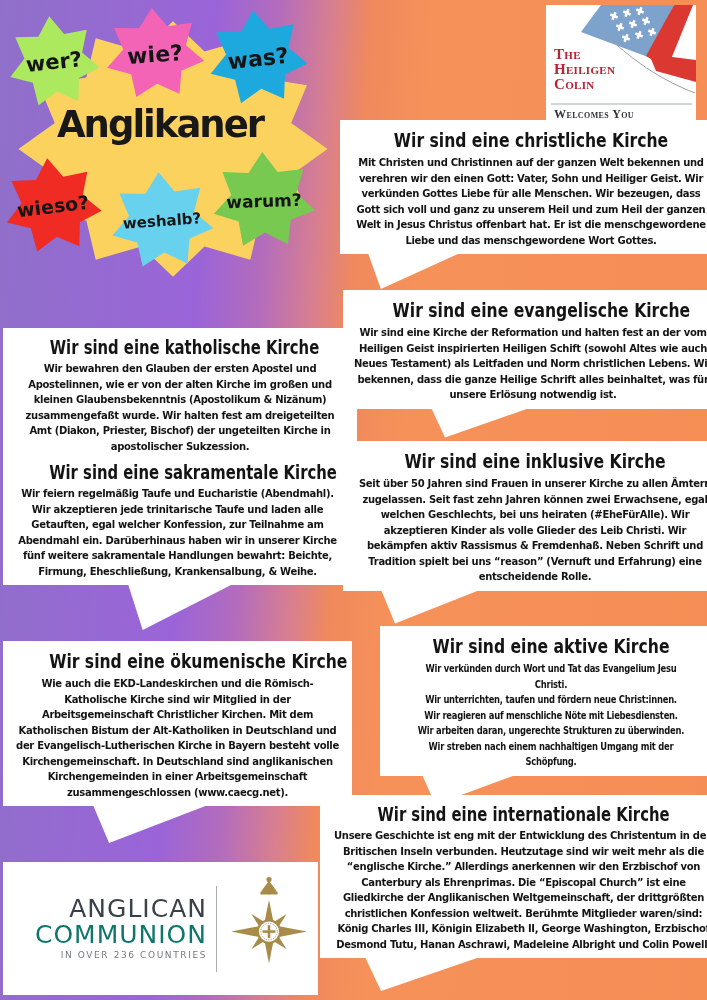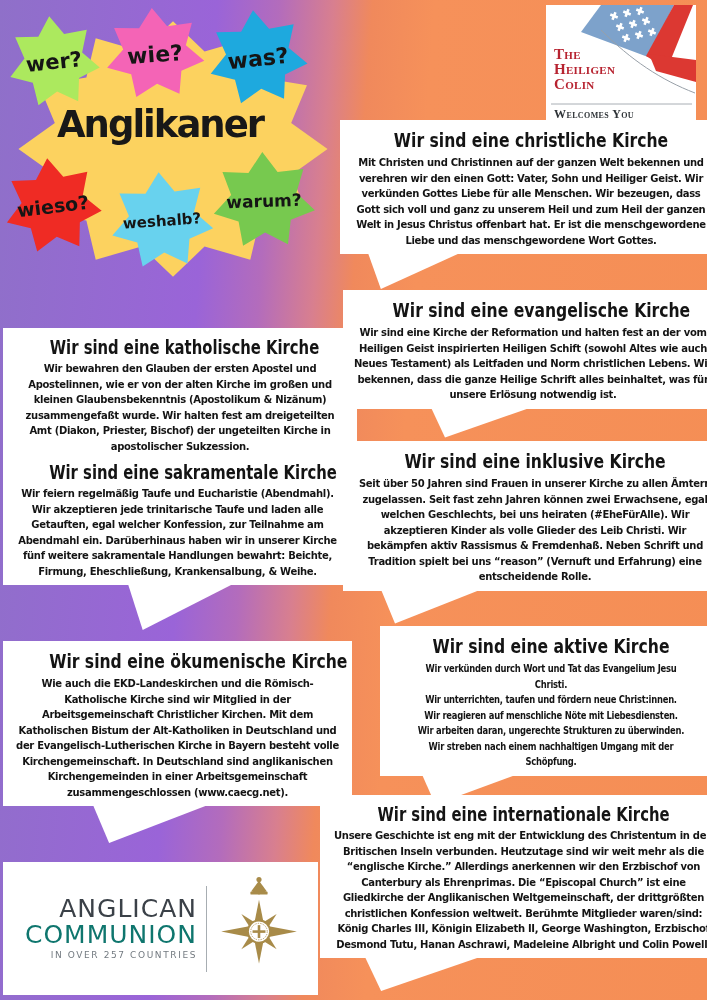--- a/index.html
+++ b/index.html
@@ -60,21 +60,21 @@
   .b4 h2{font-size:19px;}
   .b5{left:343px;top:441px;width:364px;}   .b5 .tail{left:38px;width:100px;height:34px;}
   .b6{left:3px;top:641px;width:329px;}     .b6 .tail{left:90px;width:115px;height:38px;}
   .b7{left:380px;top:626px;width:322px;}   .b7 .tail{left:42px;width:95px;height:30px;}
   .b7 p{white-space:pre-line;transform:scaleX(.84);transform-origin:50% 50%;}
   .b8{left:320px;top:795px;width:387px;}   .b8 .tail{left:45px;width:115px;height:34px;}
   .b8 h2{font-size:19px;}
   
   .anglican{
     position:absolute;left:3px;top:862px;width:315px;height:133px;background:#fff;
-    display:flex;align-items:center;justify-content:flex-end;gap:9px;padding-right:16px;box-sizing:border-box;
+    display:flex;align-items:center;justify-content:flex-end;gap:9px;padding-right:6px;box-sizing:border-box;
   }
   .ac-text{text-align:right;line-height:1.02;}
   .ac-l1{font-size:25px;letter-spacing:1px;color:#3b4148;}
   .ac-l2{font-size:25px;letter-spacing:1px;color:#0f766e;}
   .ac-tag{font-size:9px;letter-spacing:1.6px;color:#737a80;margin-top:4px;}
   .ac-div{width:1px;height:86px;background:#a7adb2;}
   .ac-compass{width:86px;height:108px;flex:0 0 auto;}
 </style>
 </head>
 <body>
@@ -197,21 +197,21 @@
   <div class="bubble b8">
     <h2>Wir sind eine internationale Kirche</h2>
     <p>Unsere Geschichte ist eng mit der Entwicklung des Christentum in den Britischen Inseln verbunden. Heutzutage sind wir weit mehr als die “englische Kirche.” Allerdings anerkennen wir den Erzbischof von Canterbury als Ehrenprimas. Die “Episcopal Church” ist eine Gliedkirche der Anglikanischen Weltgemeinschaft, der drittgrößten christlichen Konfession weltweit. Berühmte Mitglieder waren/sind: König Charles III, Königin Elizabeth II, George Washington, Erzbischof Desmond Tutu, Hanan Aschrawi, Madeleine Albright und Colin Powell.</p>
     <div class="tail"></div>
   </div>
 
   <div class="anglican">
     <div class="ac-text">
       <div class="ac-l1">ANGLICAN</div>
       <div class="ac-l2">COMMUNION</div>
-      <div class="ac-tag">IN OVER 257 COUNTRIES</div>
+      <div class="ac-tag">IN OVER 236 COUNTRIES</div>
     </div>
     <div class="ac-div"></div>
     <svg class="ac-compass" viewBox="0 0 100 124">
       <g fill="#a88b49">
         <circle cx="50" cy="4.5" r="3"></circle>
         <polygon points="50,6 59,18 50,22 41,18"></polygon>
         <rect x="40" y="18.5" width="20" height="3.5" rx="1"></rect>
         <polygon points="50,28 56,58 50,65 44,58"></polygon>
         <polygon points="50,102 56,72 50,65 44,72"></polygon>
         <polygon points="94,65 63,71 50,65 63,59"></polygon>

